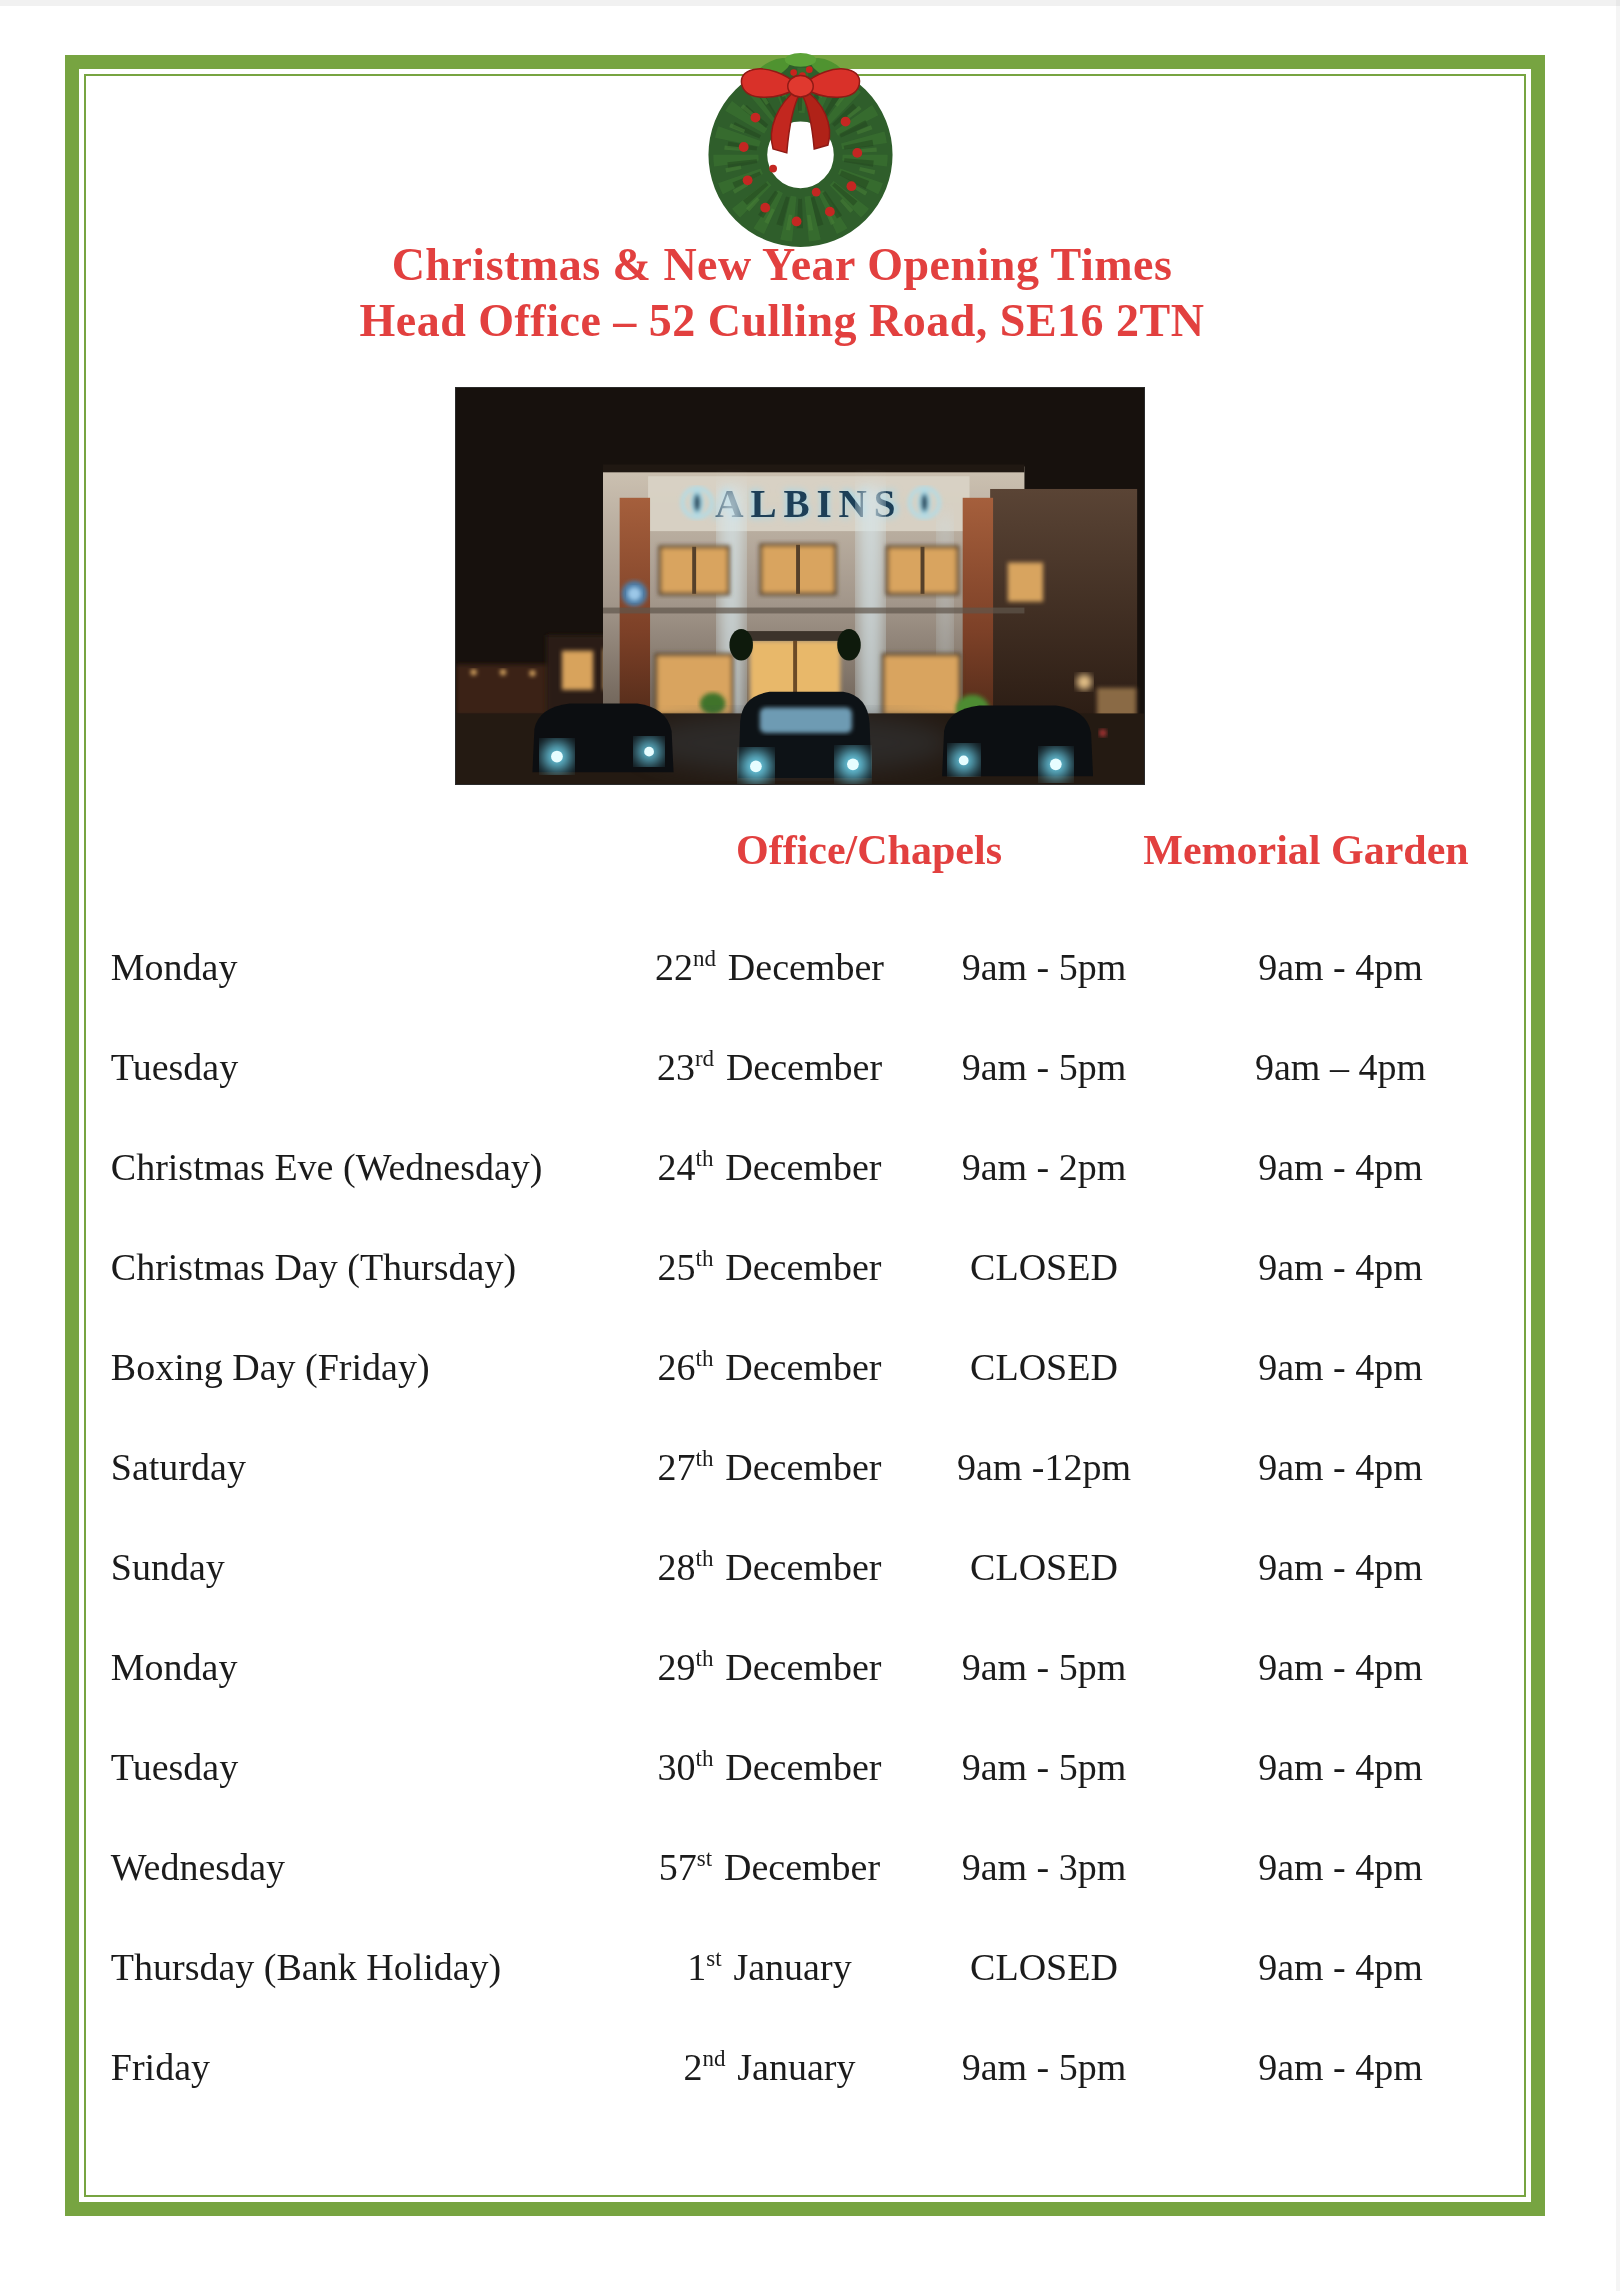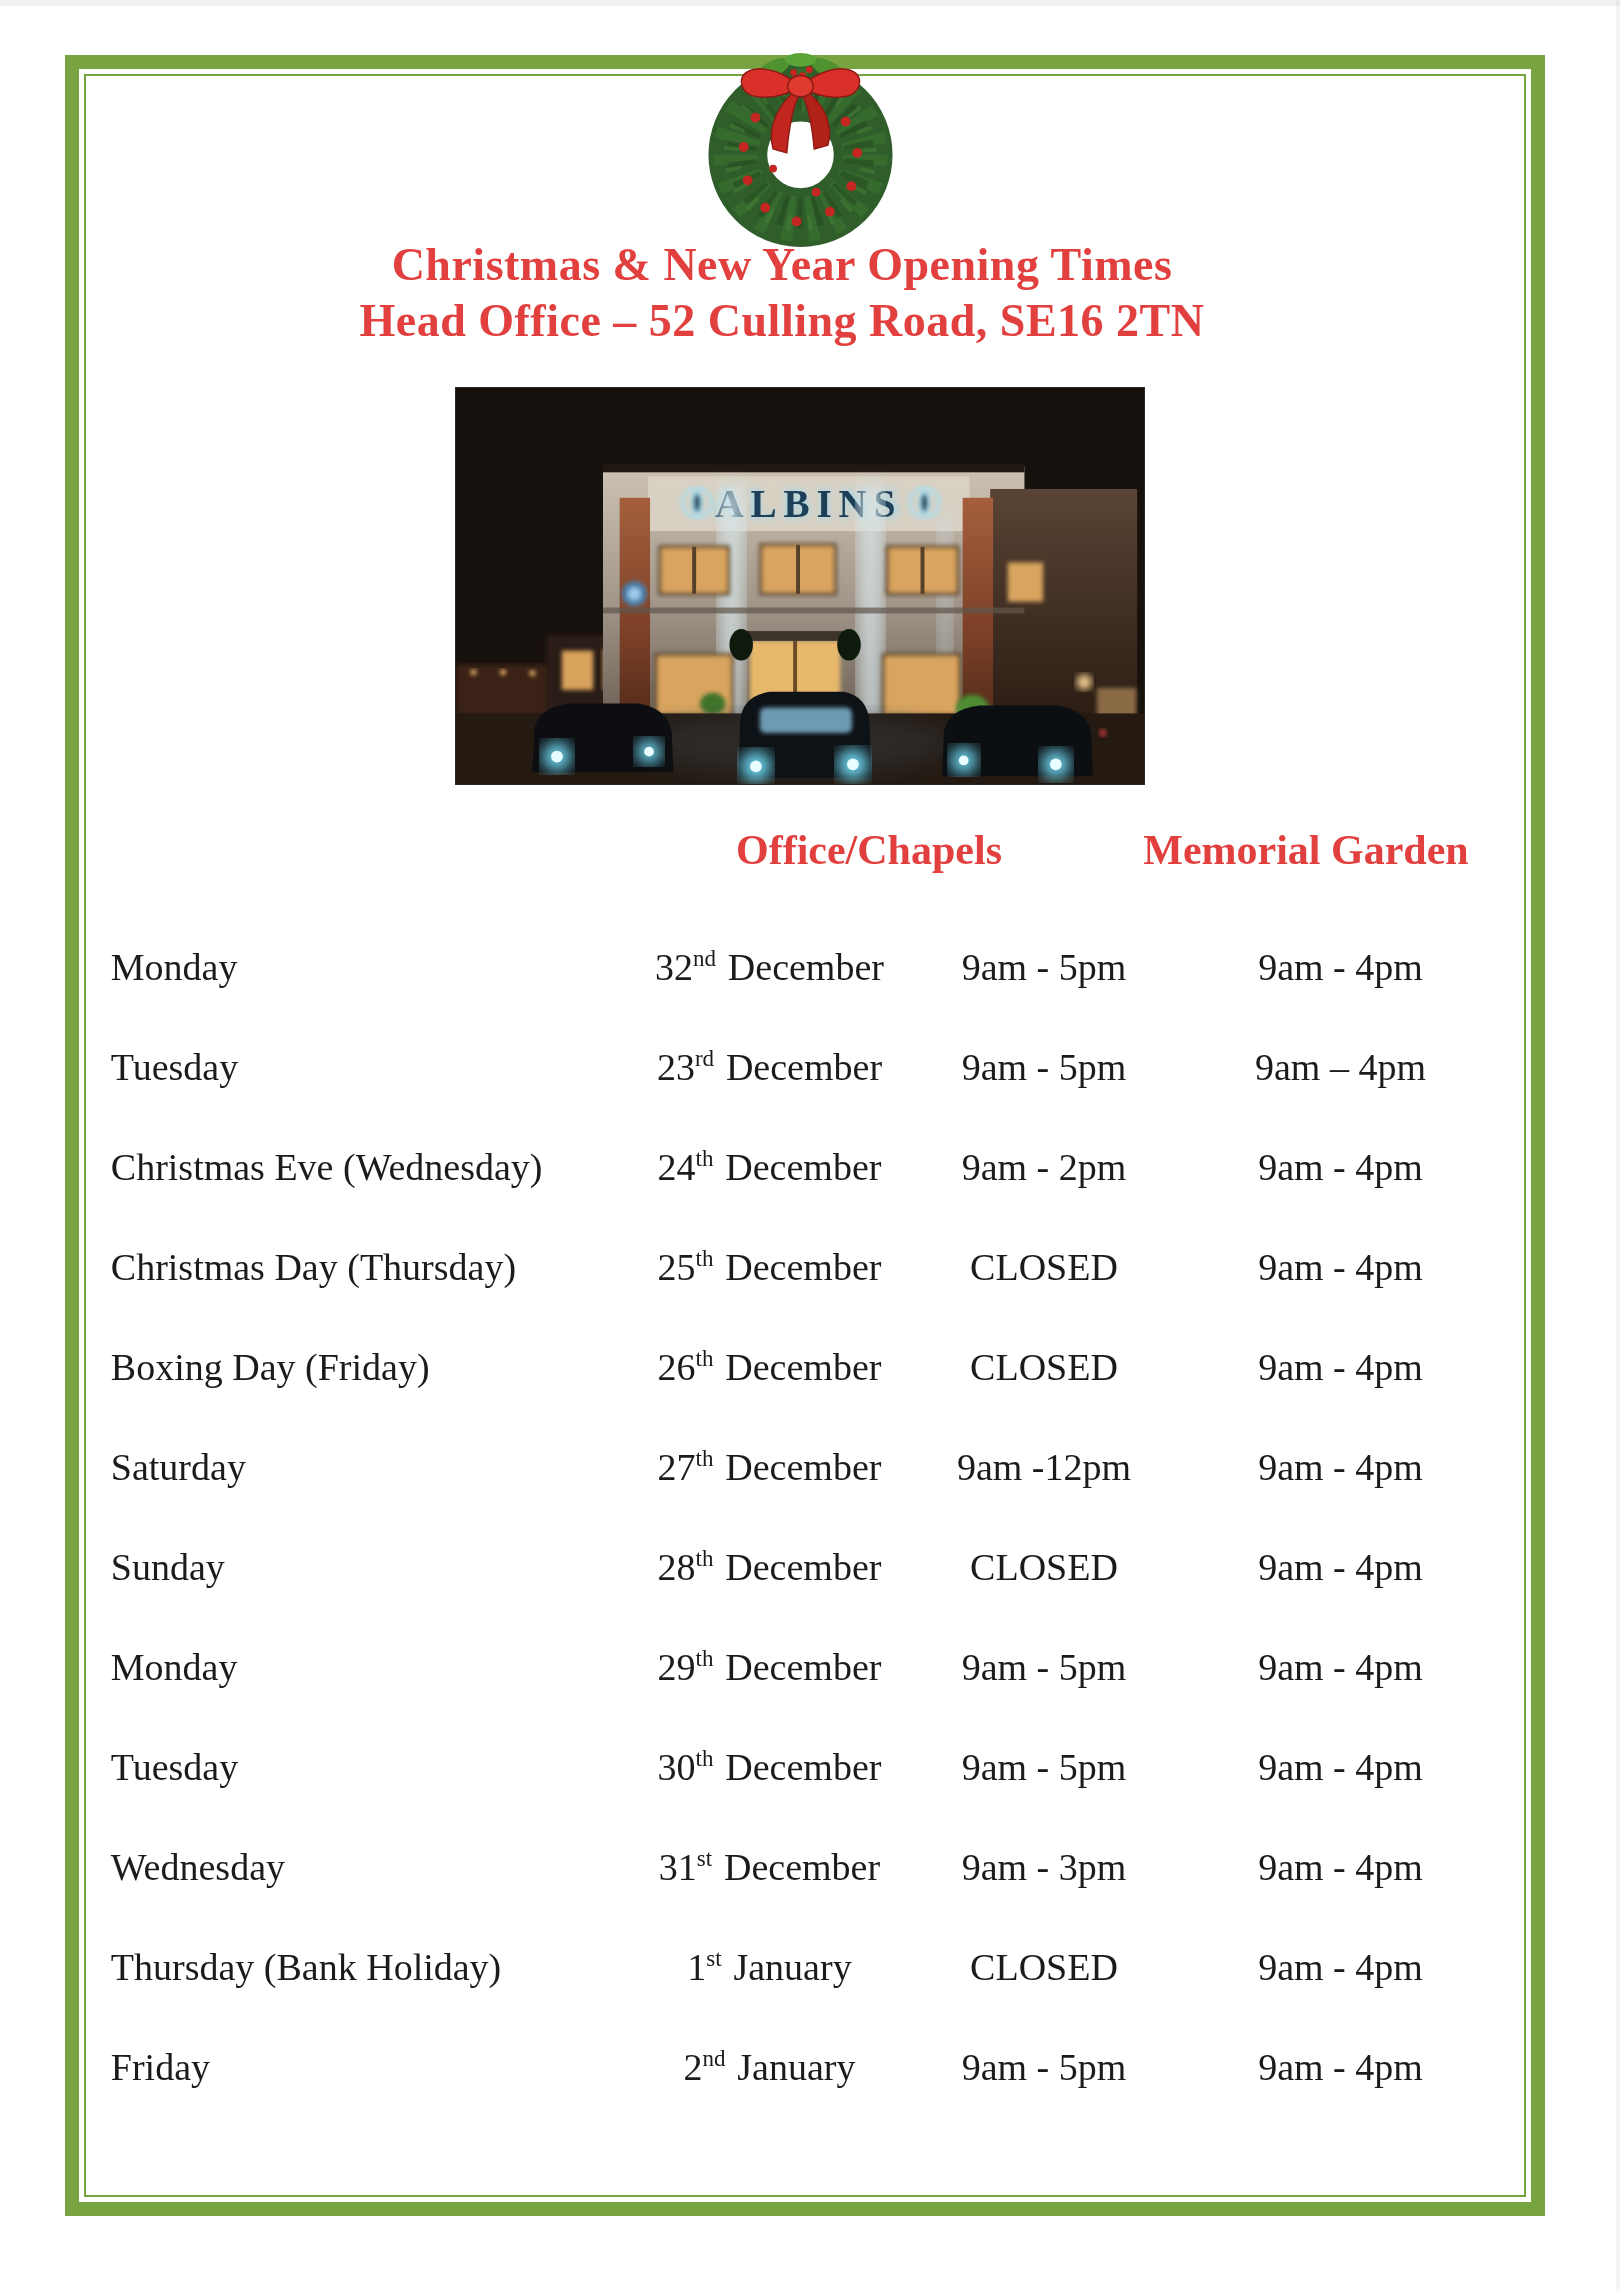--- a/index.html
+++ b/index.html
@@ -241,21 +241,21 @@
 
 <div class="col-headers">
   <div class="col-head office">Office/Chapels</div>
   <div class="col-head garden">Memorial Garden</div>
 </div>
 
 <div class="times-table">
 
   <div class="row">
     <div class="cell day">Monday</div>
-    <div class="cell date"><span>32</span><sup>nd</sup><span class="month">December</span></div>
+    <div class="cell date"><span>22</span><sup>nd</sup><span class="month">December</span></div>
     <div class="cell office">9am - 5pm</div>
     <div class="cell garden">9am - 4pm</div>
   </div>
 
   <div class="row">
     <div class="cell day">Tuesday</div>
     <div class="cell date"><span>23</span><sup>rd</sup><span class="month">December</span></div>
     <div class="cell office">9am - 5pm</div>
     <div class="cell garden">9am – 4pm</div>
   </div>
@@ -304,21 +304,21 @@
 
   <div class="row">
     <div class="cell day">Tuesday</div>
     <div class="cell date"><span>30</span><sup>th</sup><span class="month">December</span></div>
     <div class="cell office">9am - 5pm</div>
     <div class="cell garden">9am - 4pm</div>
   </div>
 
   <div class="row">
     <div class="cell day">Wednesday</div>
-    <div class="cell date"><span>31</span><sup>st</sup><span class="month">December</span></div>
+    <div class="cell date"><span>57</span><sup>st</sup><span class="month">December</span></div>
     <div class="cell office">9am - 3pm</div>
     <div class="cell garden">9am - 4pm</div>
   </div>
 
   <div class="row">
     <div class="cell day">Thursday (Bank Holiday)</div>
     <div class="cell date"><span>1</span><sup>st</sup><span class="month">January</span></div>
     <div class="cell office">CLOSED</div>
     <div class="cell garden">9am - 4pm</div>
   </div>

